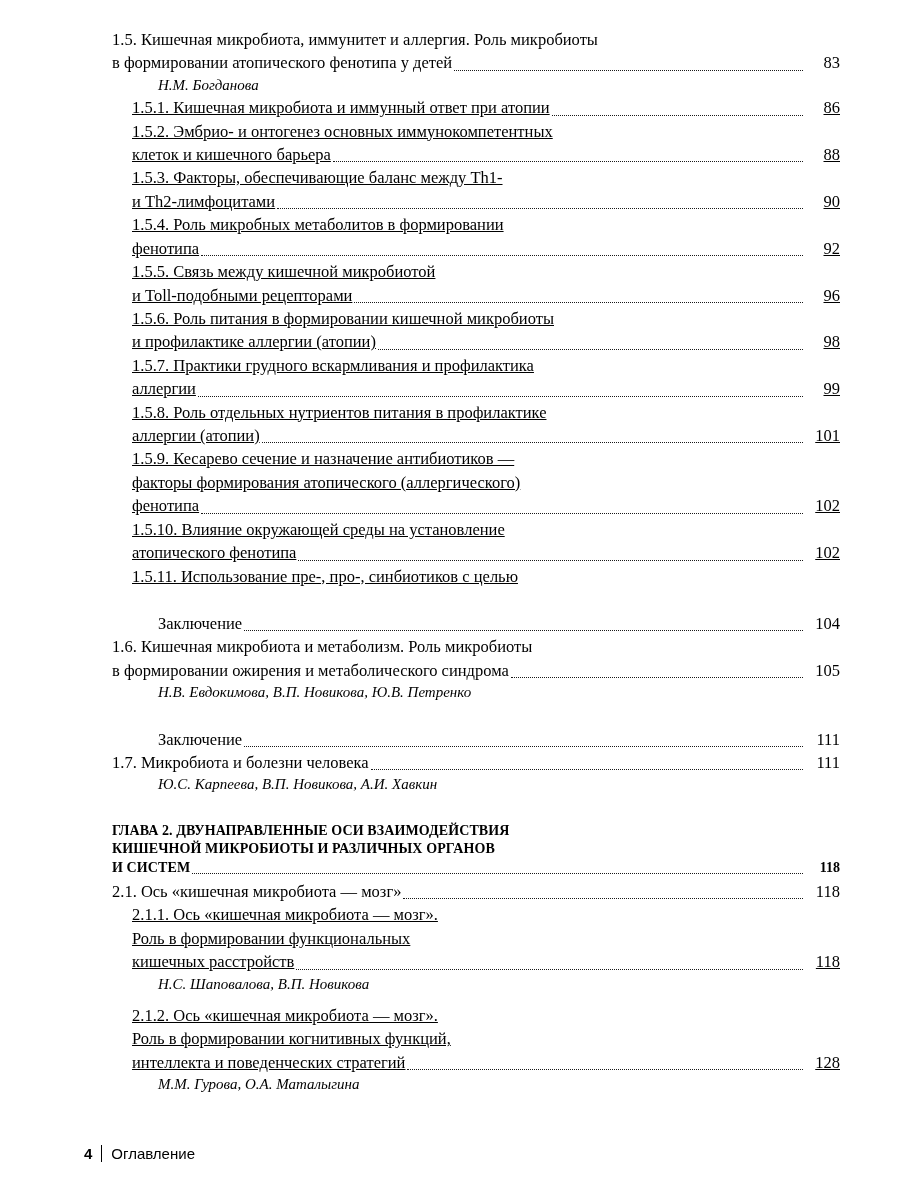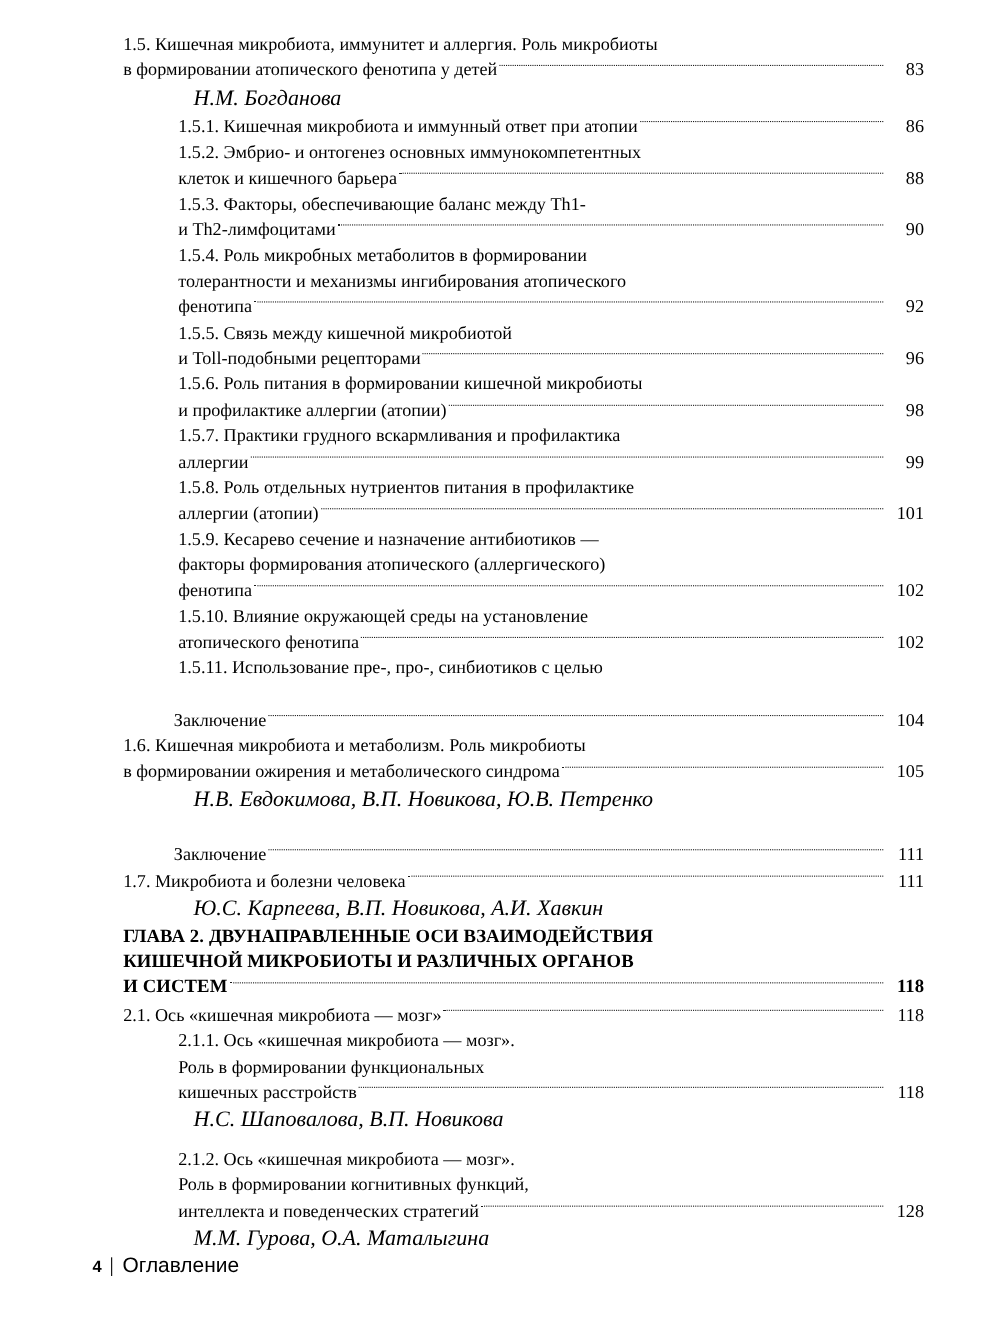--- a/index.html
+++ b/index.html
@@ -25,21 +25,21 @@
   }
 
   .toc {
     font-size: 16.5px;
     line-height: 1.42;
   }
 
   
   .entry {
     display: flex;
-    align-items: center;
+    align-items: flex-end;
     width: 100%;
   }
   .entry .txt {
     white-space: pre-wrap;
   }
   .entry .leader {
     flex: 1 1 auto;
     margin: 0 3px 0 2px;
     border-bottom: 1.6px dotted #1a1a1a;
     transform: translateY(-4px);
@@ -52,29 +52,30 @@
     white-space: nowrap;
   }
 
   
   .line {
     white-space: pre-wrap;
   }
 
   
   .lvl-1 { margin-left: 0px; }
-  .lvl-2 { margin-left: 50px; }
-  .lvl-auth { margin-left: 64px; font-style: italic; font-size: 20px; }
+  .lvl-2 { margin-left: 20px; text-decoration: underline; }
+  .lvl-auth { margin-left: 46px; font-style: italic; font-size: 15px; }
 
   .concl { margin-left: 46px; margin-top: 24px; }
 
   .chapter {
     font-weight: bold;
-    font-size: 17px;
+    font-size: 14px;
     line-height: 1.34;
+    margin-top: 26px;
   }
   .chapter .line, .chapter .entry .txt { letter-spacing: 0.1px; }
 
   .gap-s { height: 2px; }
   .gap-m { height: 9px; }
 
   
   .footer {
     position: absolute;
     left: 84px;
@@ -88,21 +89,21 @@
     font-size: 15px;
     padding-right: 9px;
   }
   .footer .rule {
     width: 1px;
     height: 17px;
     background: #000;
     margin-right: 9px;
   }
   .footer .label {
-    font-size: 19px;
+    font-size: 15px;
   }
 </style>
 </head>
 <body>
 
 <div class="page">
   <div class="toc">
 
     <div class="lvl-1">
       <div class="line">1.5. Кишечная микробиота, иммунитет и аллергия. Роль микробиоты</div>
@@ -136,21 +137,20 @@
       <div class="line">1.5.3. Факторы, обеспечивающие баланс между Th1-</div>
       <div class="entry">
         <span class="txt">и Th2-лимфоцитами</span>
         <span class="leader"></span>
         <span class="pg">90</span>
       </div>
     </div>
 
     <div class="lvl-2">
       <div class="line">1.5.4. Роль микробных метаболитов в формировании</div>
-      <div class="line">толерантности и механизмы ингибирования атопического</div>
       <div class="entry">
         <span class="txt">фенотипа</span>
         <span class="leader"></span>
         <span class="pg">92</span>
       </div>
     </div>
 
     <div class="lvl-2">
       <div class="line">1.5.5. Связь между кишечной микробиотой</div>
       <div class="entry">

